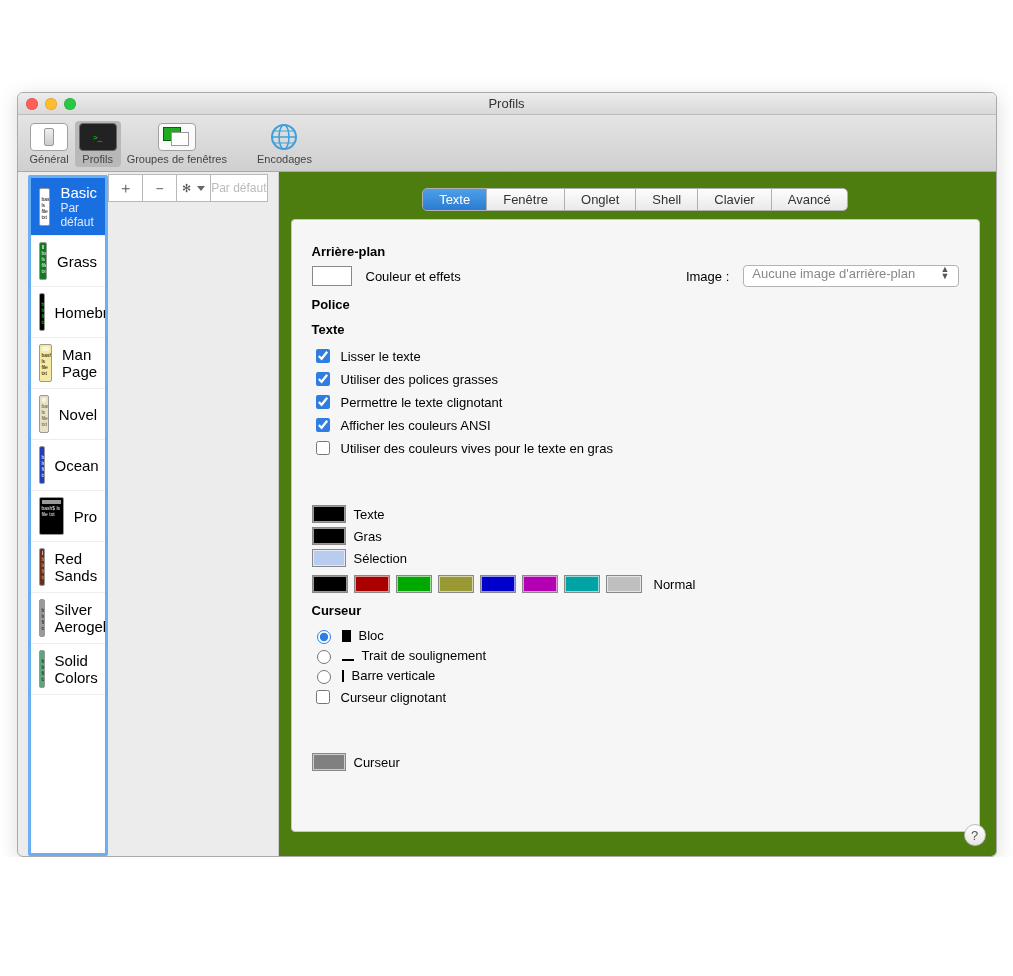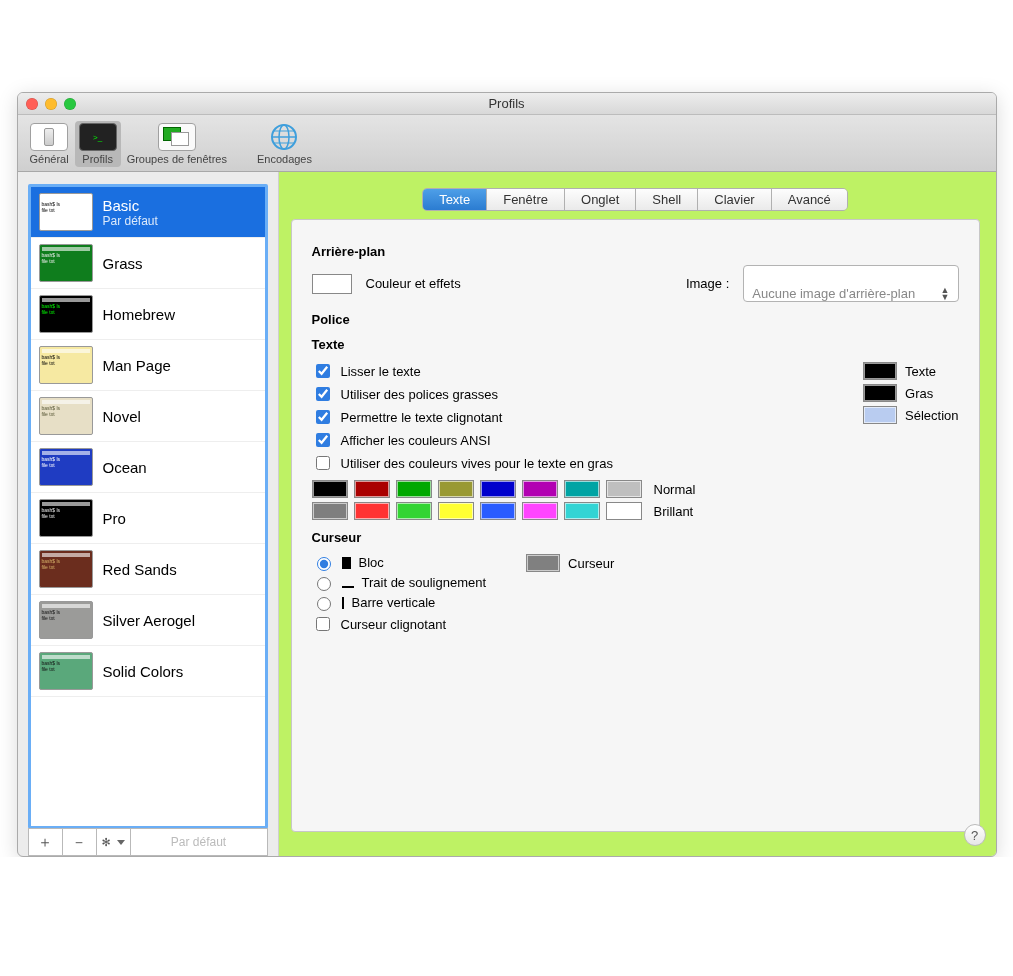--- a/index.html
+++ b/index.html
@@ -43,21 +43,21 @@
   }
   .tool-item { text-align:center; font-size:11px; color:#444; padding: 2px 4px; border-radius:4px;}
   .tool-item.selected { background:#b8b8b8; }
   .tool-icon {
     width: 38px; height: 28px; margin: 0 auto 2px;
     border: 1px solid #a0a0a0; border-radius:4px; background:#fff;
     display:flex; align-items:center; justify-content:center;
   }
   .body-area { display:flex; flex-direction:row; height: 684px; }
   
-  .sidebar-wrap { width: 260px; padding: 12px 10px 0 10px; display:flex; flex-direction:column;}
+  .sidebar-wrap { width: 260px; padding: 3px 10px 0 10px; display:flex; flex-direction:row;}
   .profile-list {
     flex: 1;
     background:#fff;
     border: 3px solid #6aaef6;
     border-radius: 2px;
     overflow-y:auto;
   }
   .profile-item {
     display:flex; align-items:center; gap:10px;
     padding: 6px 8px;
@@ -77,21 +77,21 @@
   .sf-btn {
     width: 34px; border-right:1px solid #b9b9b9;
     display:flex; align-items:center; justify-content:center;
     font-size:15px; color:#555;
   }
   .sf-btn.gear { font-size:11px;}
   .sf-default { flex:1; display:flex; align-items:center; justify-content:center; color:#bbb; font-size:12px;}
   
   .main {
     flex:1;
-    background:#bef264;
+    background:#4d7c0f;
     border-left:1px solid #cfcfcf;
     padding: 16px 16px 24px 12px;
     position:relative;
     display:flex;
     flex-direction:column;
   }
   .tab-row-wrap { display:flex; justify-content:center; margin-bottom:8px;}
   .tab-row {
     display:flex; border:1px solid #b0b0b0; border-radius:5px; overflow:hidden;
     box-shadow: 0 1px 1px rgba(255,255,255,0.6) inset;
@@ -113,25 +113,25 @@
     overflow:auto;
   }
   .section-h { font-weight:600; font-size:13px; margin: 10px 0 6px;}
   .section-h:first-child{margin-top:10px;}
   .row { display:flex; align-items:center; gap:8px; margin:3px 0;}
   .swatch {
     width: 34px; height:18px; border:1px solid #888; background:#fff;
     box-shadow: inset 0 0 0 1px rgba(255,255,255,0.6);
   }
   .swatch.big { width:40px; height:20px;}
-  .two-col { display:flex; gap:40px; align-items:flex-start;}
+  .two-col { display:flex; gap:40px; align-items:flex-start;flex-direction:column;}
   .right-col .row{ margin:4px 0;}
   .popup {
-    flex:1; height:37px; border:1px solid #b3b3b3; border-radius:4px;
-    background:#fff; display:flex; align-items:flex-end; padding:0 8px;
+    flex:1; height:22px; border:1px solid #b3b3b3; border-radius:4px;
+    background:#fff; display:flex; align-items:flex-start; padding:0 8px;
     color:#888; font-size:13px; justify-content:space-between;
   }
   .push-btn {
     height:22px; padding:0 12px; border:1px solid #b0b0b0; border-radius:4px;
     background: linear-gradient(#fff,#eee); font-size:13px;
     display:inline-flex; align-items:center;
   }
   input[type=checkbox]{width:14px;height:14px; accent-color:#2f7de1;}
   input[type=radio]{width:14px;height:14px; accent-color:#2f7de1;}
   .ansi-row { display:flex; gap:6px; align-items:center; margin:4px 0;}
@@ -382,31 +382,20 @@
             <div class="swatch" style="background: rgb(0, 0, 0);"></div>
             <div class="swatch" style="background: rgb(170, 0, 0);"></div>
             <div class="swatch" style="background: rgb(0, 168, 0);"></div>
             <div class="swatch" style="background: rgb(153, 153, 51);"></div>
             <div class="swatch" style="background: rgb(0, 0, 204);"></div>
             <div class="swatch" style="background: rgb(178, 0, 178);"></div>
             <div class="swatch" style="background: rgb(0, 164, 164);"></div>
             <div class="swatch" style="background: rgb(191, 191, 191);"></div>
             <span style="margin-left: 6px;">Normal</span>
           </div>
-        <div class="ansi-row" id="ansi-bright">
-            <div class="swatch" style="background: rgb(127, 127, 127);"></div>
-            <div class="swatch" style="background: rgb(255, 51, 51);"></div>
-            <div class="swatch" style="background: rgb(51, 212, 51);"></div>
-            <div class="swatch" style="background: rgb(255, 255, 51);"></div>
-            <div class="swatch" style="background: rgb(42, 92, 255);"></div>
-            <div class="swatch" style="background: rgb(255, 68, 255);"></div>
-            <div class="swatch" style="background: rgb(51, 212, 212);"></div>
-            <div class="swatch" style="background: rgb(255, 255, 255);"></div>
-            <span style="margin-left: 6px;">Brillant</span>
-          </div>
 
         <div class="section-h">Curseur</div>
         <div class="two-col">
           <div>
             <label class="row">
                 <input type="radio" name="cur" checked="" style="">
                 <span class="cursor-shape" style="width:9px;height:12px;background:#000;"></span>
                 <span>Bloc</span>
               </label>
             <label class="row">

